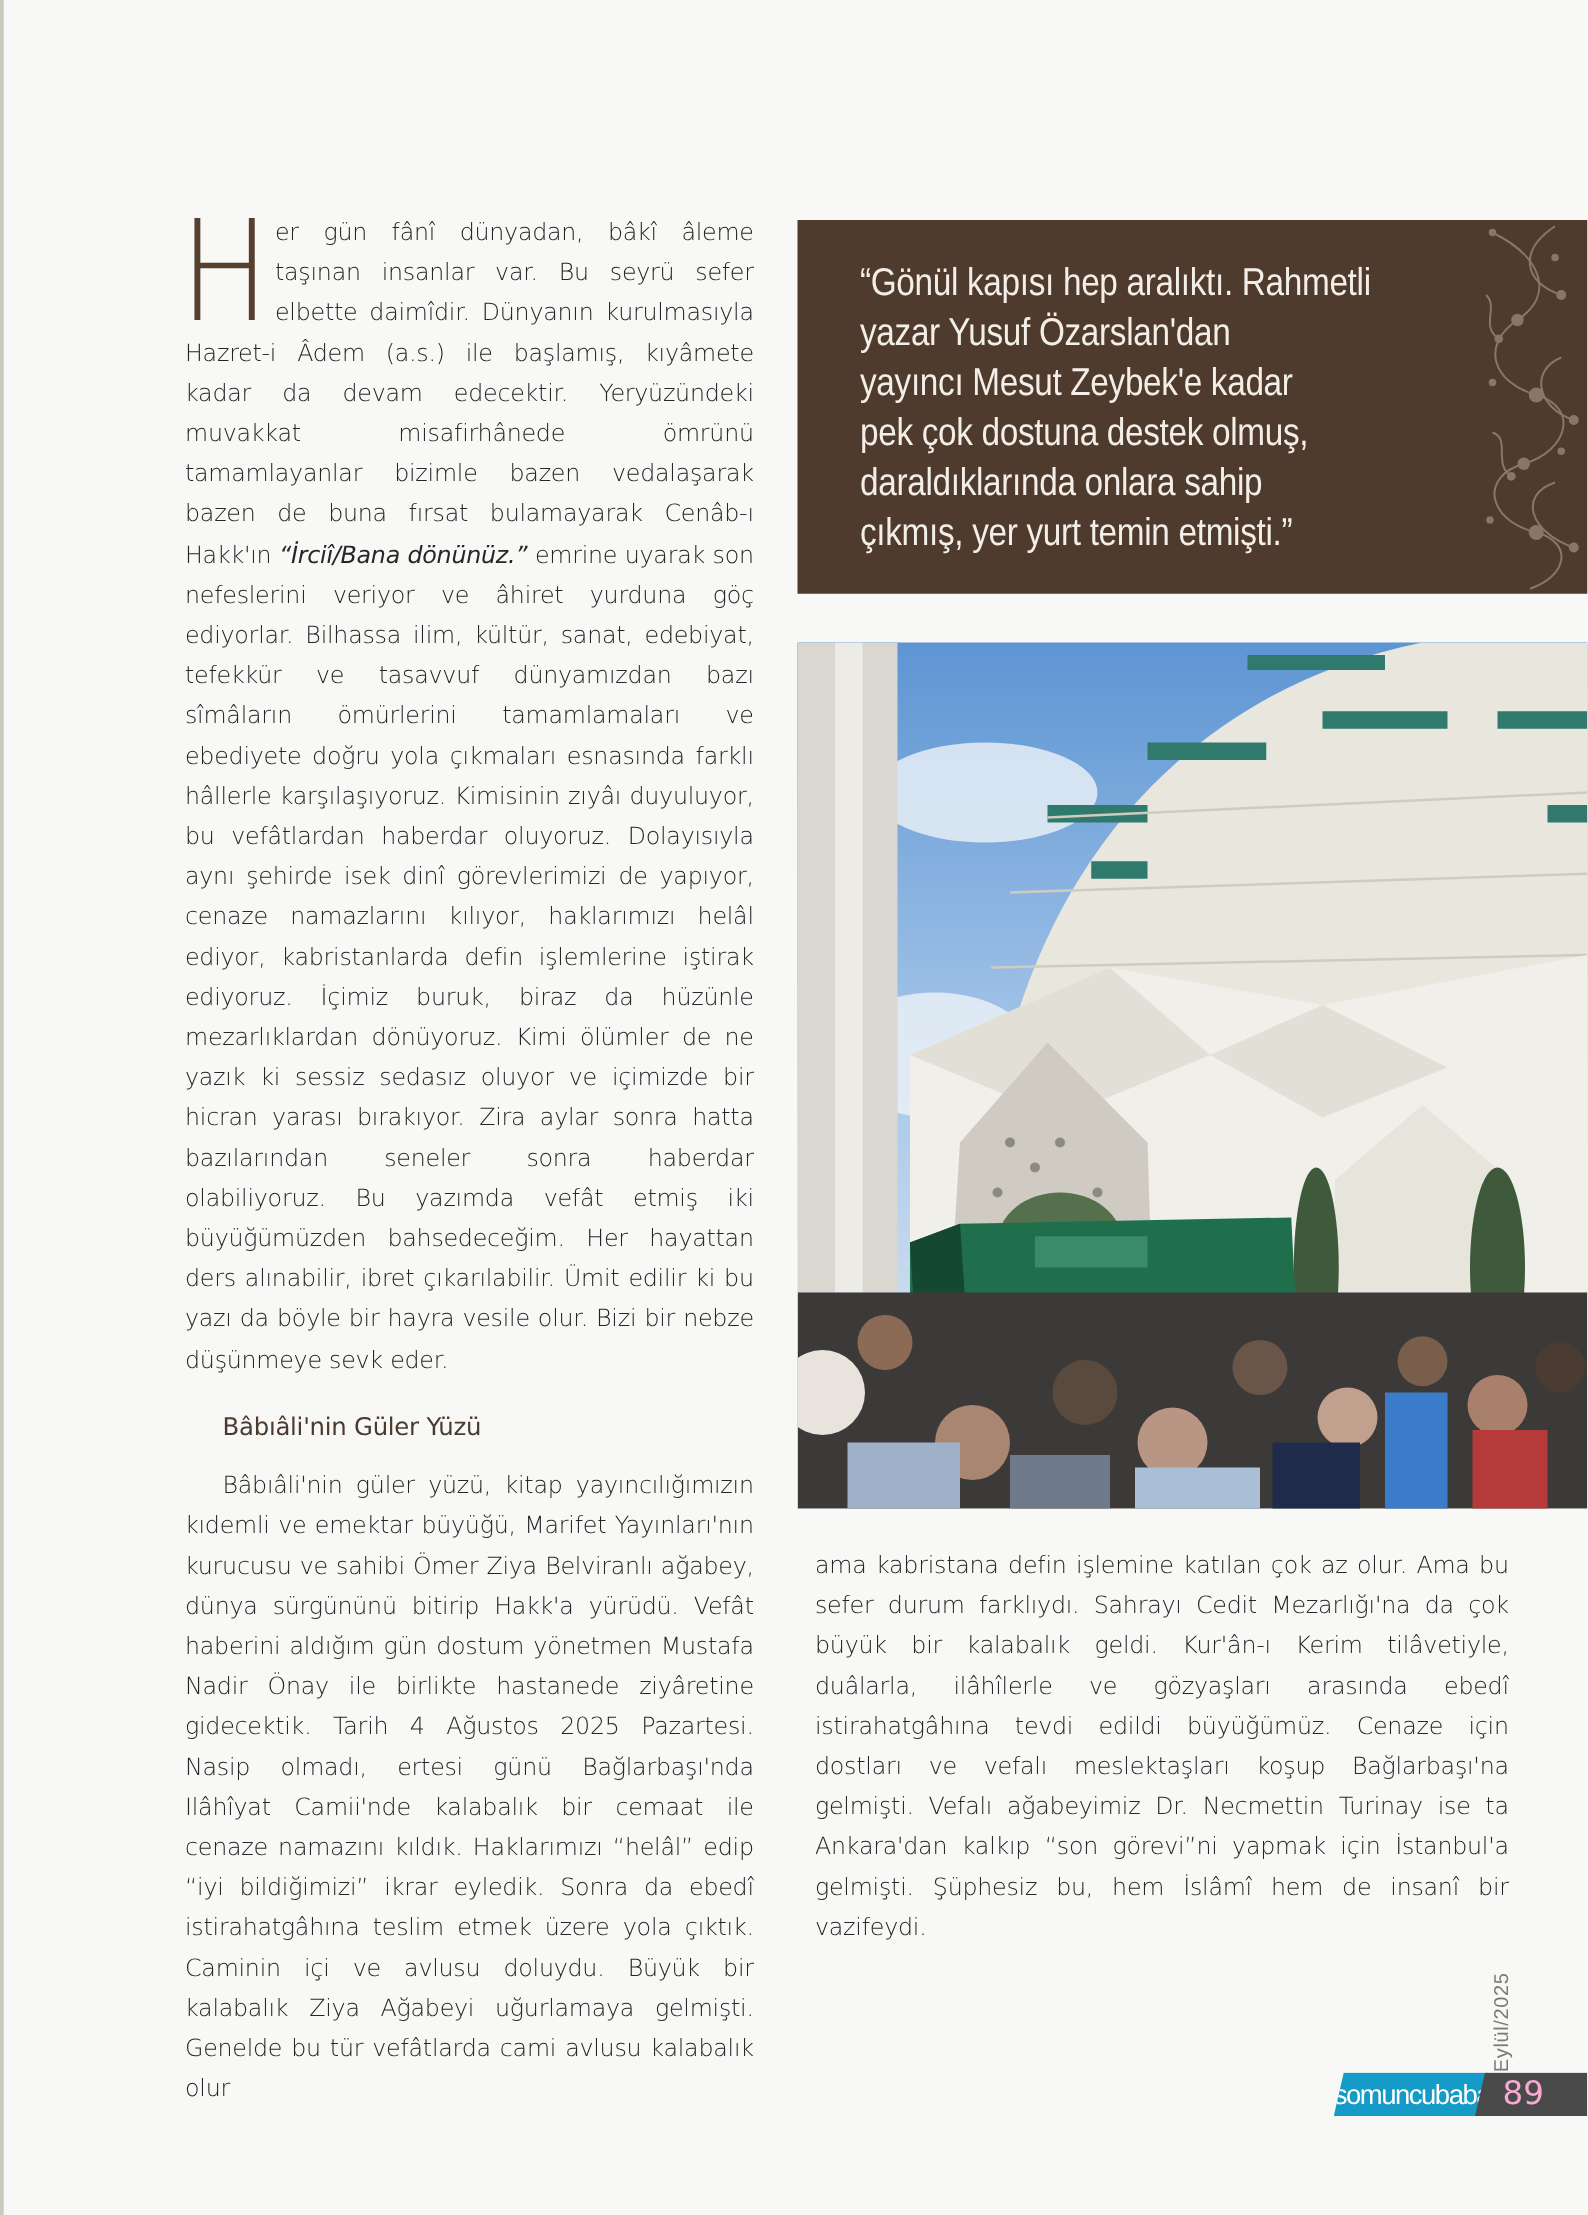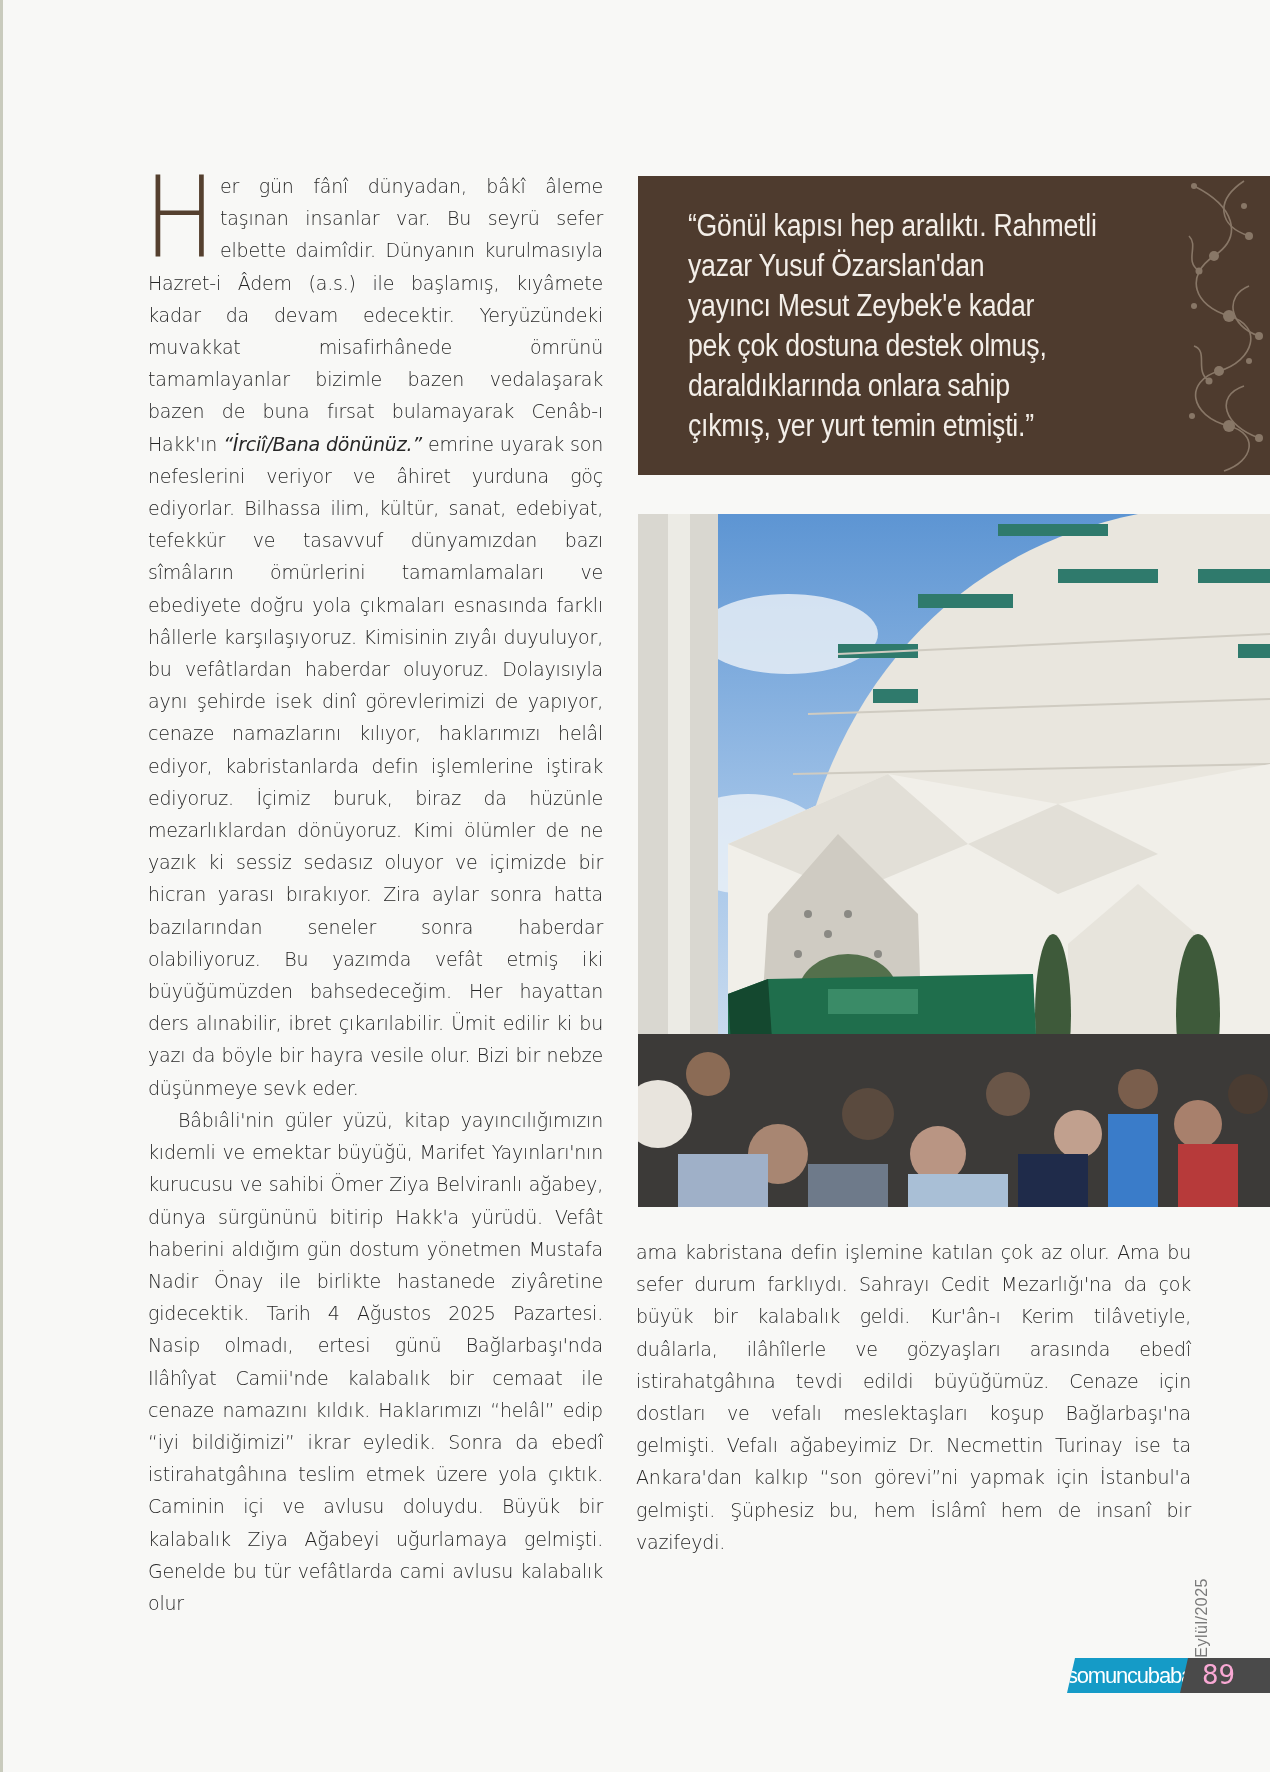--- a/index.html
+++ b/index.html
@@ -17,21 +17,21 @@
     position: absolute;
     font-size: 19px;
     line-height: 32.2px;
     text-align: justify;
     font-weight: 300;
     letter-spacing: -0.2px;
     color: #262626;
   }
   .col p { margin: 0; }
   .col-left { left: 148px; top: 170px; width: 455px; }
-  .col-right { left: 636px; top: 1236px; width: 555px; }
+  .col-right { left: 652px; top: 1236px; width: 555px; }
   .dropcap {
     float: left;
     font-family: "DejaVu Sans", sans-serif;
     font-size: 112px; line-height: 84px;
     color: #55402f;
     margin: 6px 10px 0 -4px;
     font-weight: 300;
     transform: scaleX(0.85);
     transform-origin: left top;
     width: 66px;
@@ -96,20 +96,21 @@
     padding-left: 22px; box-sizing: border-box;
   }
 </style>
 </head>
 <body>
 
 <div class="edge-strip"></div>
 
 <div class="col col-left">
   <p><span class="dropcap">H</span><span>er gün fânî dünyadan, bâkî âleme taşınan insanlar var. Bu seyrü sefer elbette daimîdir. Dünyanın kurulmasıyla Hazret-i Âdem (a.s.) ile başlamış, kıyâmete kadar da devam edecektir. Yeryüzündeki muvakkat misafirhânede ömrünü tamamlayanlar bizimle bazen vedalaşarak bazen de buna fırsat bulamayarak Cenâb-ı Hakk'ın </span><span class="italic">“İrciî/Bana dönünüz.”</span><span> emrine uyarak son nefeslerini veriyor ve âhiret yurduna göç ediyorlar. Bilhassa ilim, kültür, sanat, edebiyat, tefekkür ve tasavvuf dünyamızdan bazı sîmâların ömürlerini tamamlamaları ve ebediyete doğru yola çıkmaları esnasında farklı hâllerle karşılaşıyoruz. Kimisinin zıyâı duyuluyor, bu vefâtlardan haberdar oluyoruz. Dolayısıyla aynı şehirde isek dinî görevlerimizi de yapıyor, cenaze namazlarını kılıyor, haklarımızı helâl ediyor, kabristanlarda defin işlemlerine iştirak ediyoruz. İçimiz buruk, biraz da hüzünle mezarlıklardan dönüyoruz. Kimi ölümler de ne yazık ki sessiz sedasız oluyor ve içimizde bir hicran yarası bırakıyor. Zira aylar sonra hatta bazılarından seneler sonra haberdar olabiliyoruz. Bu yazımda vefât etmiş iki büyüğümüzden bahsedeceğim. Her hayattan ders alınabilir, ibret çıkarılabilir. Ümit edilir ki bu yazı da böyle bir hayra vesile olur. Bizi bir nebze düşünmeye sevk eder.</span></p>
+  <p class="subhead">Bâbıâli'nin Güler Yüzü</p>
   <p class="indent">Bâbıâli'nin güler yüzü, kitap yayıncılığımızın kıdemli ve emektar büyüğü, Marifet Yayınları'nın kurucusu ve sahibi Ömer Ziya Belviranlı ağabey, dünya sürgününü bitirip Hakk'a yürüdü. Vefât haberini aldığım gün dostum yönetmen Mustafa Nadir Önay ile birlikte hastanede ziyâretine gidecektik. Tarih 4 Ağustos 2025 Pazartesi. Nasip olmadı, ertesi günü Bağlarbaşı'nda Ilâhîyat Camii'nde kalabalık bir cemaat ile cenaze namazını kıldık. Haklarımızı “helâl” edip “iyi bildiğimizi” ikrar eyledik. Sonra da ebedî istirahatgâhına teslim etmek üzere yola çıktık. Caminin içi ve avlusu doluydu. Büyük bir kalabalık Ziya Ağabeyi uğurlamaya gelmişti. Genelde bu tür vefâtlarda cami avlusu kalabalık olur</p>
 </div>
 
 <div class="quote-box">
   <div class="quote-text">“Gönül kapısı hep aralıktı. Rahmetli
 yazar Yusuf Özarslan'dan
 yayıncı Mesut Zeybek'e kadar
 pek çok dostuna destek olmuş,
 daraldıklarında onlara sahip
 çıkmış, yer yurt temin etmişti.”</div>

